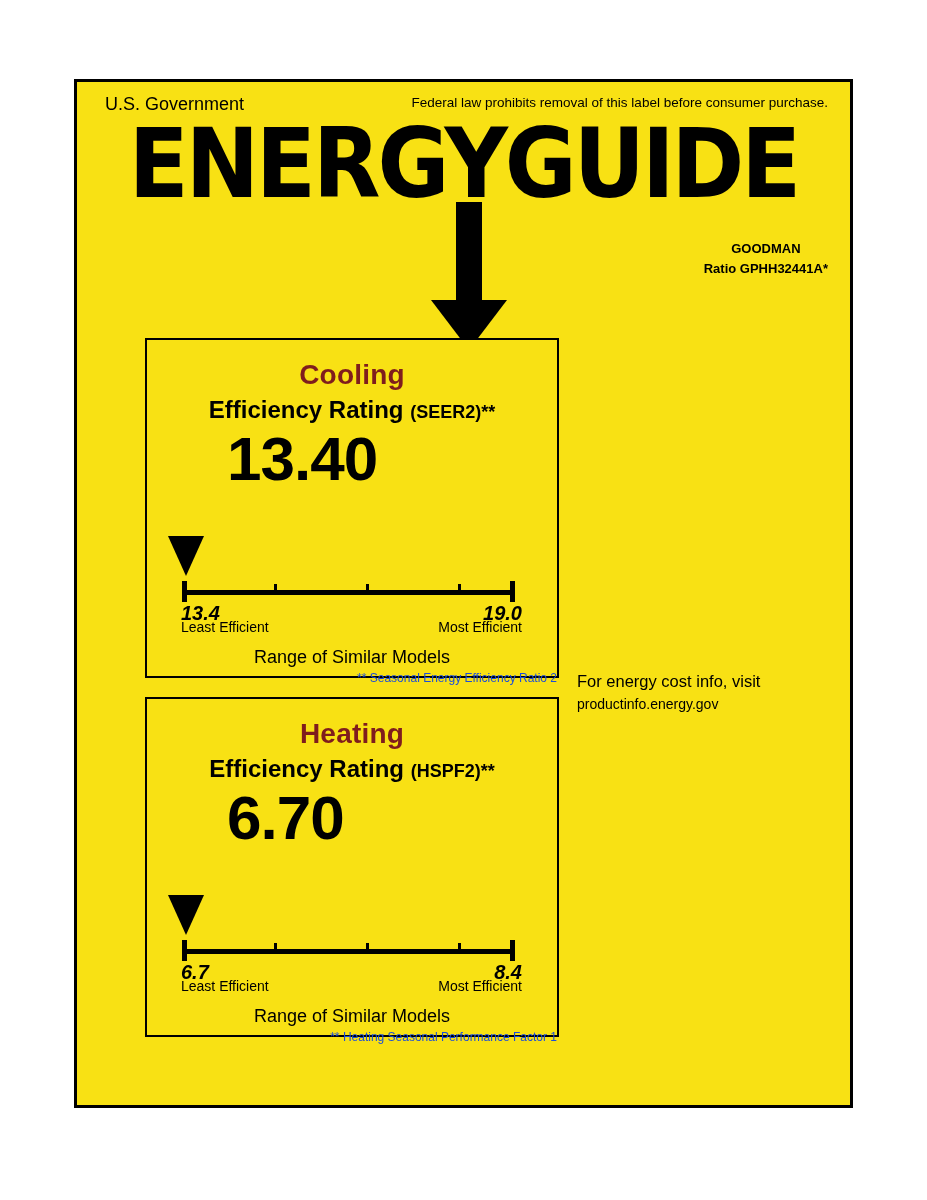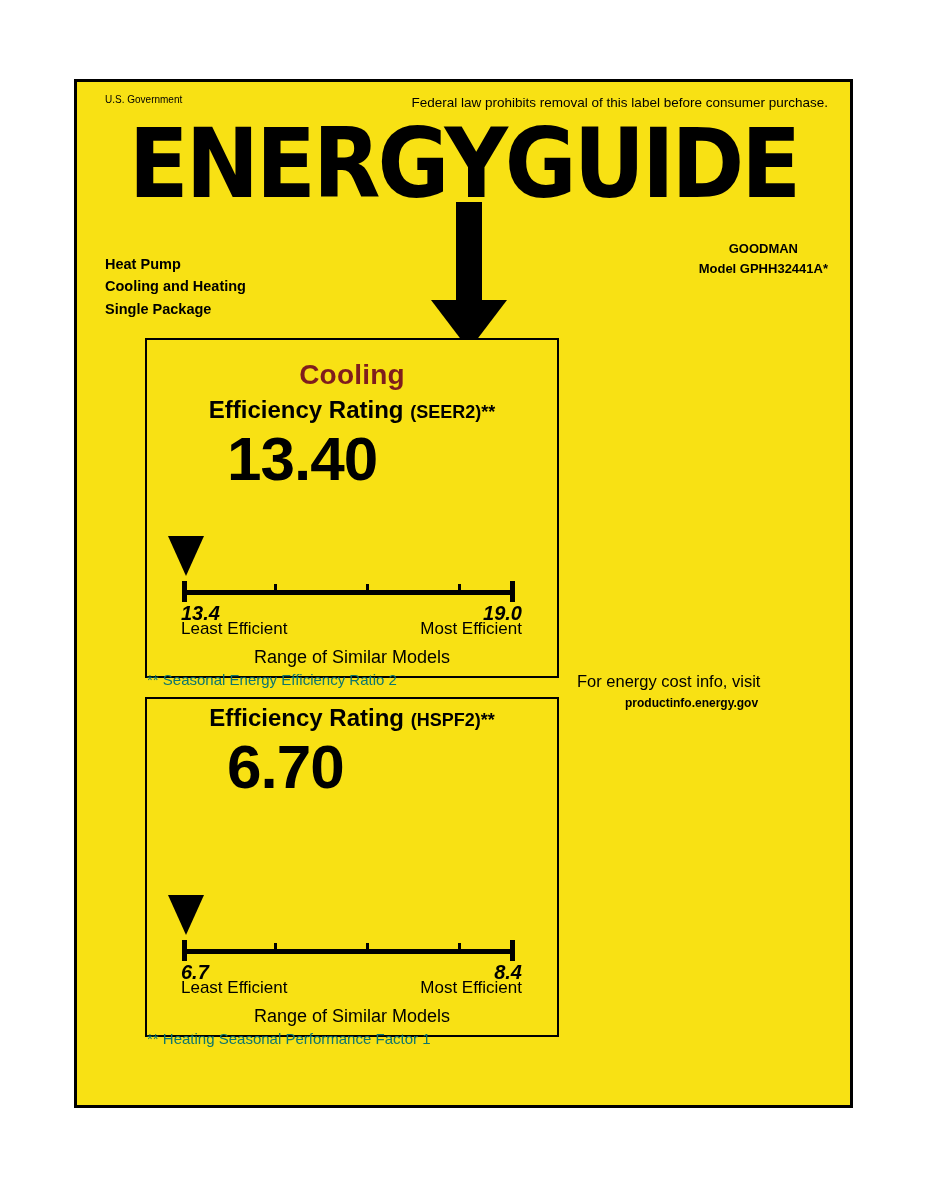--- a/index.html
+++ b/index.html
@@ -26,21 +26,21 @@
     position: absolute;
     top: 12px;
     left: 28px;
     right: 22px;
     height: 20px;
   }
   .gov {
     position: absolute;
     left: 0;
     top: 0;
-    font-size: 10px;
+    font-size: 18px;
     color: #000;
   }
   .fedlaw {
     position: absolute;
     right: 0;
     top: 1px;
     font-size: 13.5px;
     color: #000;
     white-space: nowrap;
   }
@@ -172,79 +172,73 @@
   }
   .scale-num {
     position: absolute;
     font-size: 20px;
     font-weight: bold;
     color: #000;
     font-style: italic;
   }
   .scale-lab {
     position: absolute;
-    font-size: 17px;
+    font-size: 14px;
     color: #000;
   }
   .range-label {
     position: absolute;
     width: 100%;
     text-align: center;
     font-size: 18px;
     color: #000;
   }
   .footnote {
     position: absolute;
     width: 100%;
-    text-align: left;
-    font-size: 15px;
-    color: #0f766e;
+    text-align: right;
+    font-size: 12px;
+    color: #1d4ed8;
   }
 
   
   .costinfo {
     position: absolute;
     left: 500px;
     top: 587px;
     width: 255px;
     font-size: 16.5px;
     color: #000;
     line-height: 1.5;
   }
   .costinfo .url {
-    font-weight: bold;
-    font-size: 12px;
-    margin-left: 48px;
+    font-weight: normal;
+    font-size: 14px;
   }
 </style>
 </head>
 <body>
 
 <div id="label">
 
   <div class="topline">
     <div class="gov">U.S. Government</div>
     <div class="fedlaw">Federal law prohibits removal of this label before consumer purchase.</div>
   </div>
 
   <div class="wordmark">
     <span>ENERGY</span><span>GUIDE</span>
   </div>
   <div class="arrow-stem"></div>
   <div class="arrow-head"></div>
 
-  <div class="prod-left">
-    <div>Heat Pump</div>
-    <div>Cooling and Heating</div>
-    <div>Single Package</div>
-  </div>
 
   <div class="prod-right">
     <div>GOODMAN</div>
-    <div>Model GPHH32441A*</div>
+    <div>Ratio GPHH32441A*</div>
   </div>
 
   <div class="panel" id="panel-cooling">
     <div class="panel-title">Cooling</div>
     <div class="panel-sub">
       <span>Efficiency Rating</span>
       <span class="small">(SEER2)**</span>
     </div>
     <div class="big-value">13.40</div>
 
@@ -260,20 +254,21 @@
     <div class="scale-num" style="left: 34px; top: 262px;">13.4</div>
     <div class="scale-num" style="right: 35px; top: 262px;">19.0</div>
     <div class="scale-lab" style="left: 34px; top: 279px;">Least Efficient</div>
     <div class="scale-lab" style="right: 35px; top: 279px;">Most Efficient</div>
 
     <div class="range-label" style="top: 307px;">Range of Similar Models</div>
     <div class="footnote" style="top: 331px;">** Seasonal Energy Efficiency Ratio 2</div>
   </div>
 
   <div class="panel" id="panel-heating">
+    <div class="panel-title">Heating</div>
     <div class="panel-sub">
       <span>Efficiency Rating</span>
       <span class="small">(HSPF2)**</span>
     </div>
     <div class="big-value">6.70</div>
 
     <div class="marker" style="left: 21px; top: 196px;"></div>
 
     <div class="scale-line" style="left: 35px; top: 250px; width: 333px;"></div>
     <div class="cap" style="left: 35px; top: 241px;"></div>

